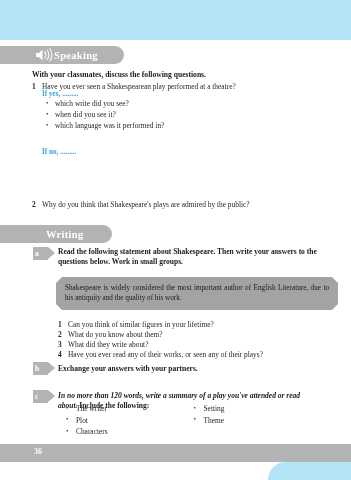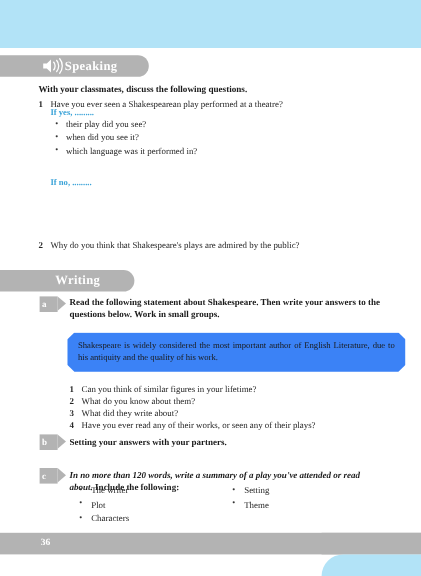--- a/index.html
+++ b/index.html
@@ -166,21 +166,21 @@
   .task-c { left: 58px; top: 391px; width: 262px; }
   .task-c .em { font-style: italic; }
 
   
   .quote-box {
     position: absolute;
     left: 56px;
     top: 277px;
     width: 264px;
     padding: 6px 9px 6px 9px;
-    background: #3b82f6;
+    background: #a3a3a3;
     font-size: 7.2px;
     color: #1a1a1a;
     line-height: 1.45;
     text-align: justify;
     -webkit-clip-path: polygon(6px 0, calc(100% - 6px) 0, 100% 6px, 100% calc(100% - 6px), calc(100% - 6px) 100%, 6px 100%, 0 calc(100% - 6px), 0 6px);
     clip-path: polygon(6px 0, calc(100% - 6px) 0, 100% 6px, 100% calc(100% - 6px), calc(100% - 6px) 100%, 6px 100%, 0 calc(100% - 6px), 0 6px);
   }
 
   
   .wq-list {
@@ -279,21 +279,21 @@
 
   <div class="intro">With your classmates, discuss the following questions.</div>
 
   <div class="q-row q1">
     <span class="q-num">1</span>
     <span class="q-text">Have you ever seen a Shakespearean play performed at a theatre?</span>
   </div>
 
   <div class="cond cond-yes">If yes, .........</div>
   <ul class="bullet-list bl-yes">
-    <li>their play did you see?</li>
+    <li>which write did you see?</li>
     <li>when did you see it?</li>
     <li>which language was it performed in?</li>
   </ul>
 
   <div class="cond cond-no">If no, .........</div>
 
   <div class="q-row q2">
     <span class="q-num">2</span>
     <span class="q-text">Why do you think that Shakespeare's plays are admired by the public?</span>
   </div>
@@ -326,21 +326,21 @@
     <div class="wq-row">
       <span class="wq-num">4</span>
       <span>Have you ever read any of their works, or seen any of their plays?</span>
     </div>
   </div>
 
   <div class="marker marker-b">
     <span class="marker-letter">b</span>
     <span class="marker-tri"></span>
   </div>
-  <div class="task task-b">Setting your answers with your partners.</div>
+  <div class="task task-b">Exchange your answers with your partners.</div>
 
   <div class="marker marker-c">
     <span class="marker-letter">c</span>
     <span class="marker-tri"></span>
   </div>
   <div class="task task-c"><span class="em">In no more than 120 words, write a summary of a play you've attended or read about.</span><span> Include the following:</span></div>
 
   <div class="cols">
     <ul class="col">
       <li>The writer</li>

